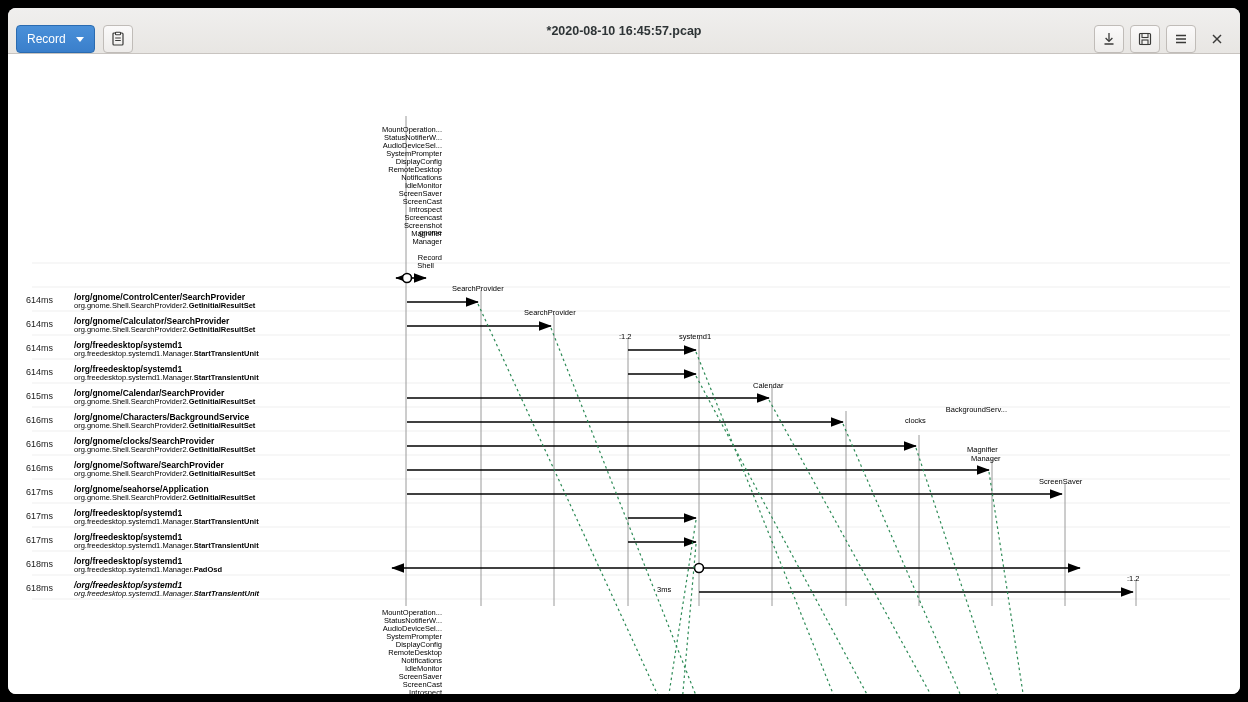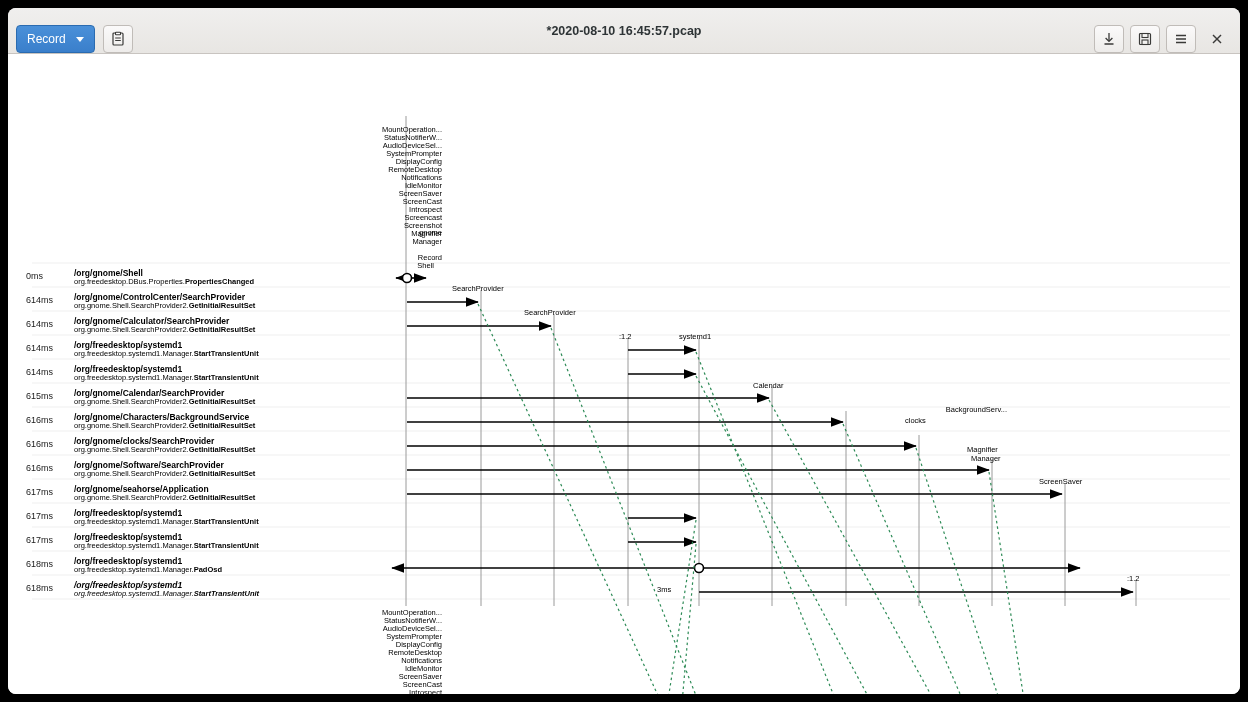--- a/index.html
+++ b/index.html
@@ -356,25 +356,20 @@
         <div class="arrowlabel" style="left:897px;top:362px">clocks</div>
         <div class="arrowlabel" style="left:959px;top:391px">Magnifier</div>
         <div class="arrowlabel" style="left:963px;top:400px">Manager</div>
         <div class="arrowlabel" style="left:1031px;top:423px">ScreenSaver</div>
         <div class="arrowlabel" style="left:1119px;top:520px">:1.2</div>
         <div class="arrowlabel" style="left:649px;top:531px">3ms</div>
       </div>
 
       <div class="msglist">
 
-        <div class="msgrow" style="top:214px">
-          <div class="t">0ms</div>
-          <div class="p">/org/gnome/Shell</div>
-          <div class="m"><span>org.freedesktop.DBus.Properties.</span><b>PropertiesChanged</b></div>
-        </div>
 
         <div class="msgrow" style="top:238px">
           <div class="t">614ms</div>
           <div class="p">/org/gnome/ControlCenter/SearchProvider</div>
           <div class="m"><span>org.gnome.Shell.SearchProvider2.</span><b>GetInitialResultSet</b></div>
         </div>
 
         <div class="msgrow" style="top:262px">
           <div class="t">614ms</div>
           <div class="p">/org/gnome/Calculator/SearchProvider</div>

